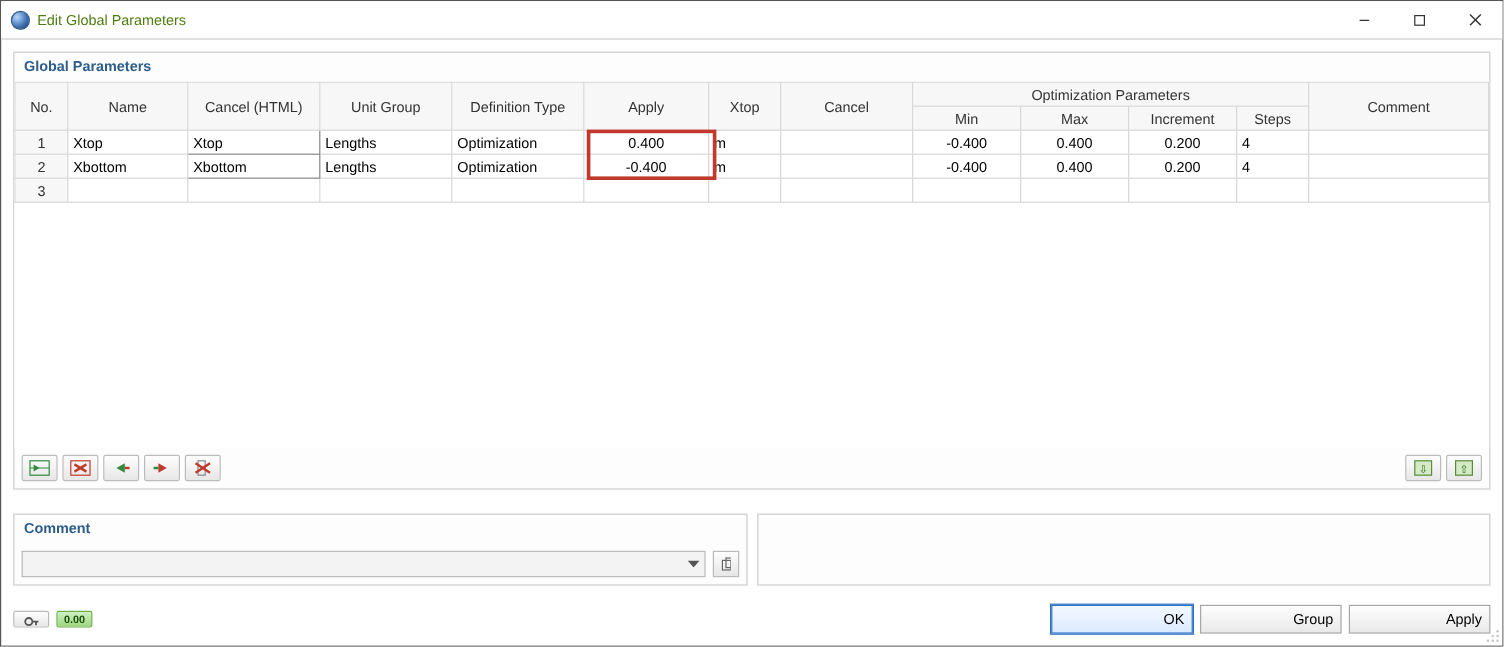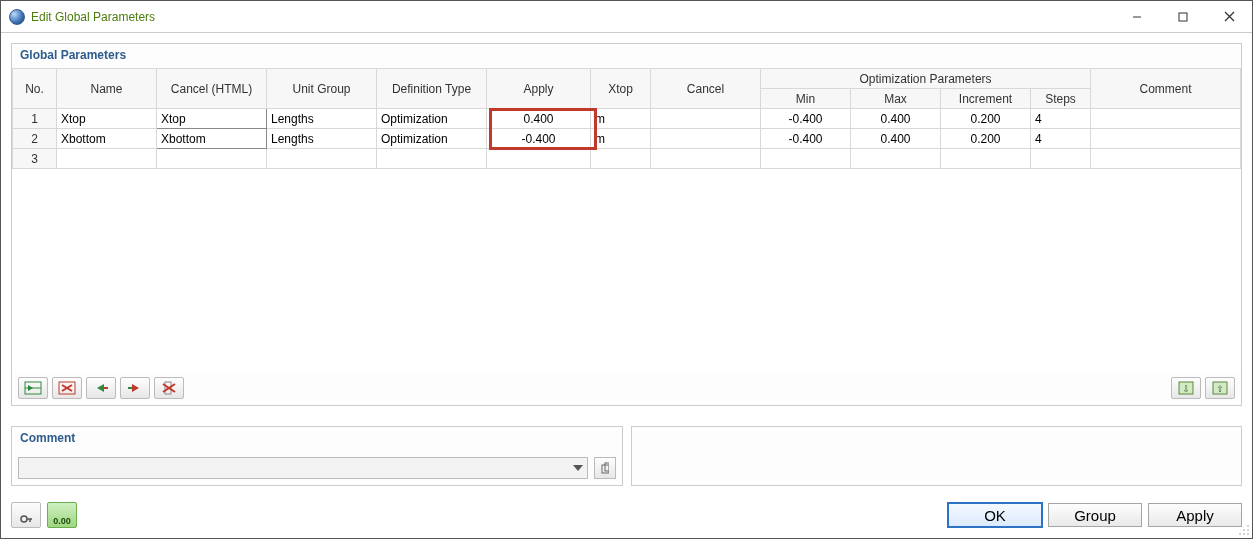--- a/index.html
+++ b/index.html
@@ -33,23 +33,23 @@
   .lower{display:flex;gap:8px;}
   .comment-panel{flex:1;}
   .comment-body{display:flex;align-items:center;gap:6px;padding:6px;}
   .combo{flex:1;height:22px;border:1px solid #bbb;background:#f3f3f3;display:flex;align-items:center;justify-content:flex-end;padding:0 4px;}
   .combo .chev{color:#555;}
   .copybtn{width:22px;height:22px;border:1px solid #bbb;background:linear-gradient(#fdfdfd,#e7e7e7);display:flex;align-items:center;justify-content:center;}
   .blank-panel{flex:1;}
   
   .footer{display:flex;align-items:center;gap:6px;padding:8px 10px 10px 10px;}
   .footer .fspacer{flex:1;}
-  .dlgbtn{width:94px;height:24px;border:1px solid #a6a6a6;background:linear-gradient(#fdfdfd,#e9e9e9);font-size:15px;}
+  .dlgbtn{width:118px;height:24px;border:1px solid #a6a6a6;background:linear-gradient(#fdfdfd,#e9e9e9);font-size:12px;text-align:right;}
   .dlgbtn.primary{border:1px solid #2d72c4;background:linear-gradient(#f4f9ff,#dbeafe);outline:1px solid #2d72c4;}
-  .iconbtn{width:30px;height:26px;border:1px solid #bbb;background:linear-gradient(#fdfdfd,#e7e7e7);display:flex;align-items:flex-end;justify-content:center;border-radius:2px;}
+  .iconbtn{width:30px;height:14px;border:1px solid #bbb;background:linear-gradient(#fdfdfd,#e7e7e7);display:flex;align-items:flex-start;justify-content:center;border-radius:2px;}
   .resize-grip{position:absolute;right:2px;bottom:2px;width:12px;height:12px;opacity:.5;}
   
   .red-marker{position:absolute;border:3px solid #c0392b;pointer-events:none;}
 </style>
 </head>
 <body>
 <div class="window">
 
 <div class="titlebar">
   <span class="appicon"></span>

